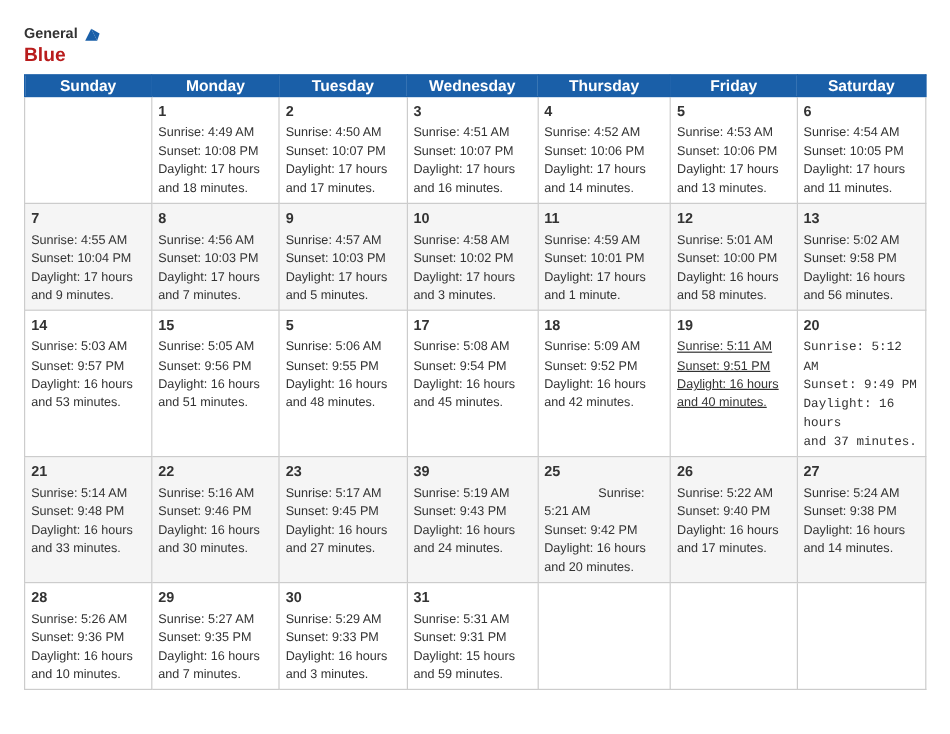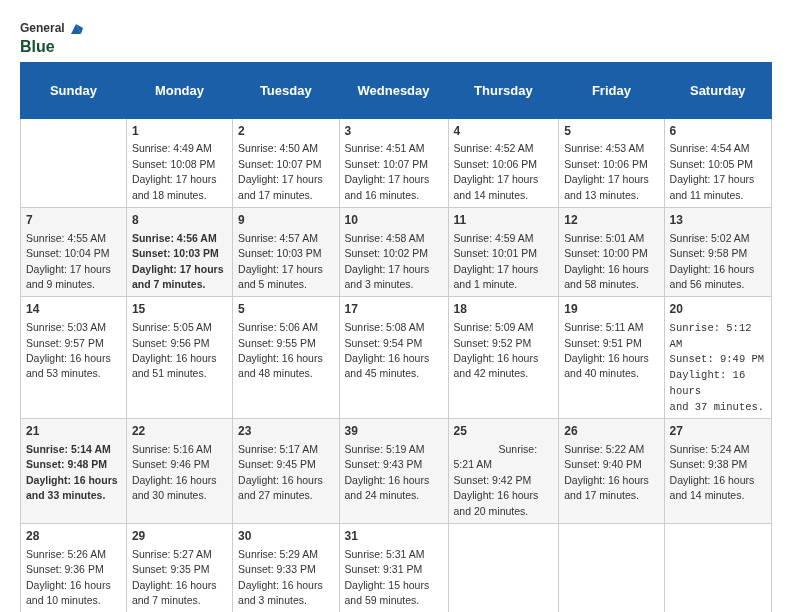--- a/index.html
+++ b/index.html
@@ -36,21 +36,21 @@
     }
     table {
       width: 100%;
       border-collapse: collapse;
       font-size: 11px;
     }
     thead tr th {
       background-color: #1a5fa8;
       color: #fff;
       text-align: center;
-      padding: 20px 4px;
+      padding: 1px 4px;
       font-size: 13px;
       font-weight: bold;
       border: 1px solid #1a5fa8;
     }
     tbody tr td {
       border: 1px solid #ccc;
       vertical-align: top;
       padding: 4px 5px;
       min-height: 80px;
       width: 113px;
@@ -80,21 +80,21 @@
 <div class="header-area">
   <div class="logo">
   <div style="display:flex;flex-direction:column;align-items:flex-start;line-height:1.1">
     <div style="display:flex;align-items:center;gap:2px">
       <span style="font-size:12px;font-weight:bold;color:#333">General</span>
       <svg width="18" height="18" viewBox="0 0 18 18">
         <polygon points="4,14 14,14 9,4" fill="#1a5fa8"></polygon>
         <polygon points="9,4 14,14 16,8" fill="#1a5fa8"></polygon>
       </svg>
     </div>
-    <span style="font-size:16px;font-weight:bold;color:#14532d">Blue</span>
+    <span style="font-size:16px;font-weight:bold;color:#b91c1c">Blue</span>
   </div>
 </div>
   <div class="title-block">
     <div class="main-title"></div>
     <div class="subtitle"></div>
   </div>
 </div>
 
 <table>
   <thead>
@@ -134,21 +134,21 @@
         <td><span class="day-num">6</span><span class="cell-content" style="white-space: pre-line;">Sunrise: 4:54 AM
 Sunset: 10:05 PM
 Daylight: 17 hours
 and 11 minutes.</span></td>
       </tr>
       <tr>
         <td><span class="day-num">7</span><span class="cell-content" style="white-space: pre-line;">Sunrise: 4:55 AM
 Sunset: 10:04 PM
 Daylight: 17 hours
 and 9 minutes.</span></td>
-        <td><span class="day-num">8</span><span class="cell-content" style="white-space: pre-line; font-weight: bold;">Sunrise: 4:56 AM
+        <td><span class="day-num">8</span><span class="cell-content" style="white-space: pre-line;">Sunrise: 4:56 AM
 Sunset: 10:03 PM
 Daylight: 17 hours
 and 7 minutes.</span></td>
         <td><span class="day-num">9</span><span class="cell-content" style="white-space: pre-line;">Sunrise: 4:57 AM
 Sunset: 10:03 PM
 Daylight: 17 hours
 and 5 minutes.</span></td>
         <td><span class="day-num">10</span><span class="cell-content" style="white-space: pre-line;">Sunrise: 4:58 AM
 Sunset: 10:02 PM
 Daylight: 17 hours
@@ -180,31 +180,31 @@
 Daylight: 16 hours
 and 48 minutes.</span></td>
         <td><span class="day-num">17</span><span class="cell-content" style="white-space: pre-line;">Sunrise: 5:08 AM
 Sunset: 9:54 PM
 Daylight: 16 hours
 and 45 minutes.</span></td>
         <td><span class="day-num">18</span><span class="cell-content" style="white-space: pre-line; margin-top: 20px;">Sunrise: 5:09 AM
 Sunset: 9:52 PM
 Daylight: 16 hours
 and 42 minutes.</span></td>
-        <td><span class="day-num">19</span><span class="cell-content" style="white-space: pre-line;">Sunrise: 5:11 AM
+        <td><span class="day-num">19</span><span class="cell-content" style="white-space: pre-line; text-decoration: underline;">Sunrise: 5:11 AM
 Sunset: 9:51 PM
 Daylight: 16 hours
 and 40 minutes.</span></td>
         <td><span class="day-num">20</span><span class="cell-content" style="white-space: pre-line; font-family: Liberation Mono, monospace;">Sunrise: 5:12 AM
 Sunset: 9:49 PM
 Daylight: 16 hours
 and 37 minutes.</span></td>
       </tr>
       <tr>
-        <td><span class="day-num">21</span><span class="cell-content" style="white-space: pre-line; font-weight: bold;">Sunrise: 5:14 AM
+        <td><span class="day-num">21</span><span class="cell-content" style="white-space: pre-line;">Sunrise: 5:14 AM
 Sunset: 9:48 PM
 Daylight: 16 hours
 and 33 minutes.</span></td>
         <td><span class="day-num">22</span><span class="cell-content" style="white-space: pre-line;">Sunrise: 5:16 AM
 Sunset: 9:46 PM
 Daylight: 16 hours
 and 30 minutes.</span></td>
         <td><span class="day-num">23</span><span class="cell-content" style="white-space: pre-line;">Sunrise: 5:17 AM
 Sunset: 9:45 PM
 Daylight: 16 hours

